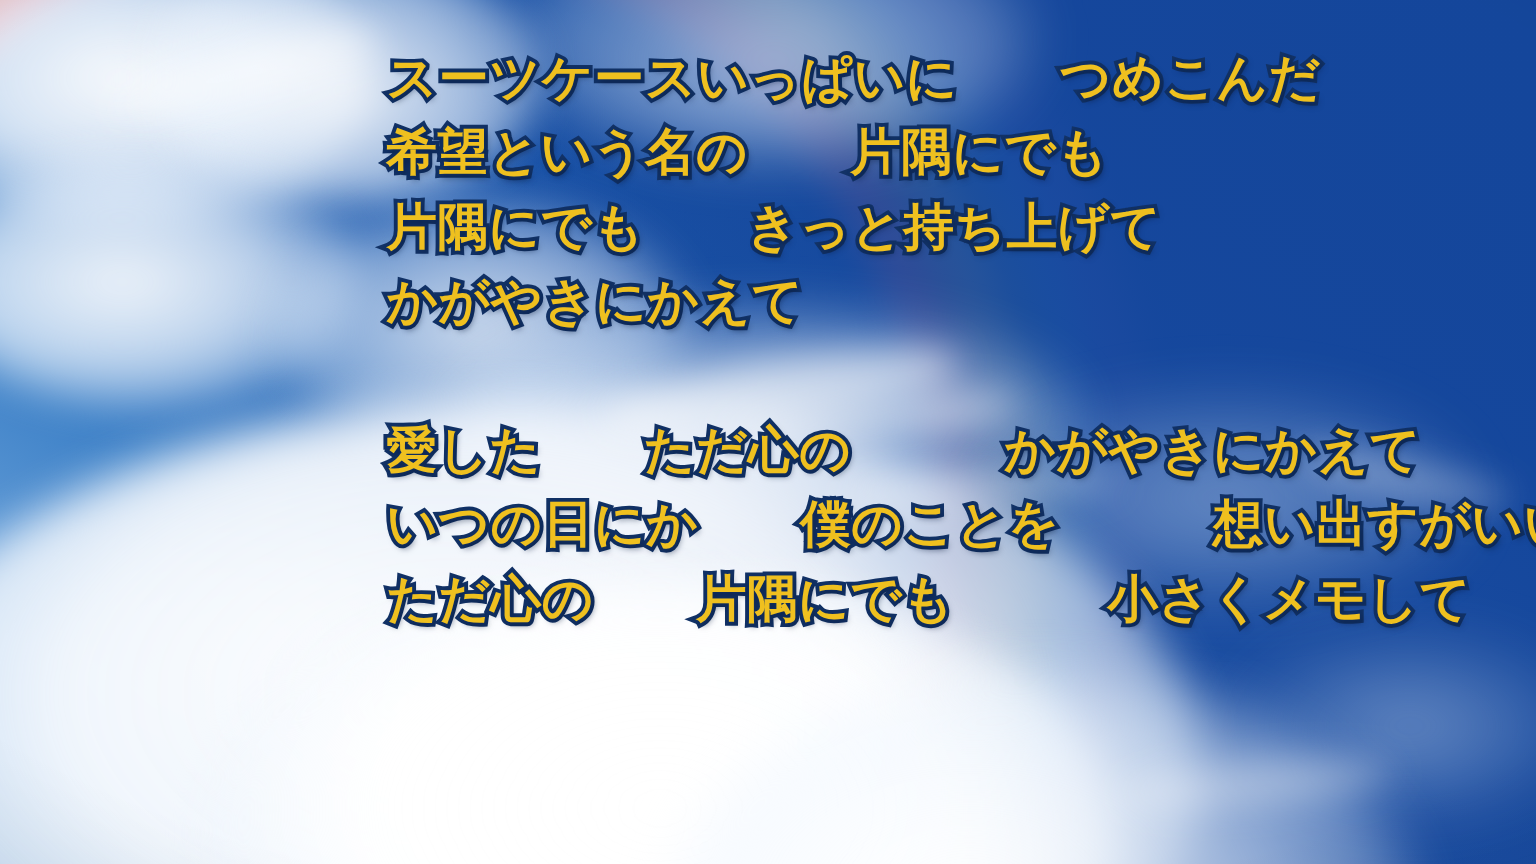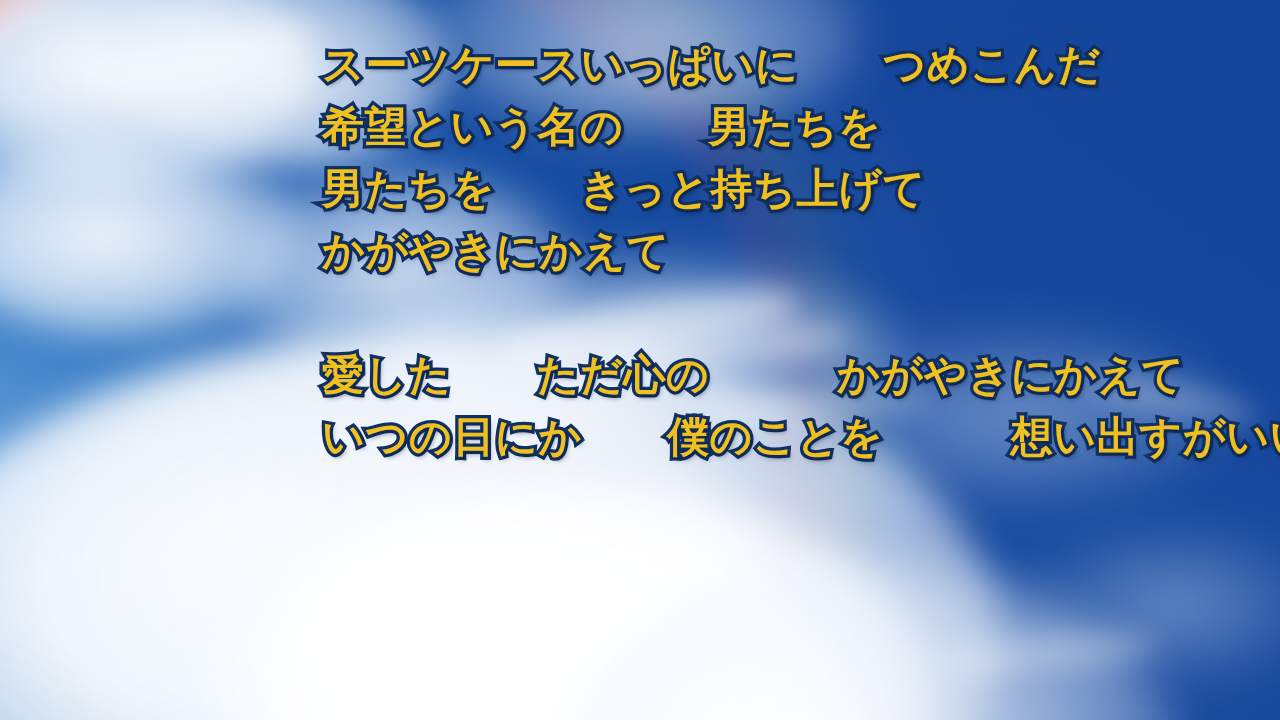--- a/index.html
+++ b/index.html
@@ -187,21 +187,22 @@
     <div class="wisp w2"></div>
     <div class="wisp w3"></div>
     <div class="wisp w4"></div>
     <div class="wisp w5"></div>
   </div>
 
   <div class="vignette"></div>
 
   <div id="lyrics">
     <div class="lyric-line">スーツケースいっぱいに　　つめこんだ</div>
-    <div class="lyric-line">希望という名の　　男たちを</div>
-    <div class="lyric-line">男たちを　　きっと持ち上げて</div>
+    <div class="lyric-line">希望という名の　　片隅にでも</div>
+    <div class="lyric-line">片隅にでも　　きっと持ち上げて</div>
     <div class="lyric-line">かがやきにかえて</div>
     <div class="lyric-line blank"></div>
     <div class="lyric-line">愛した　　ただ心の　　　かがやきにかえて</div>
     <div class="lyric-line">いつの日にか　　僕のことを　　　想い出すがいい</div>
+    <div class="lyric-line">ただ心の　　片隅にでも　　　小さくメモして</div>
   </div>
 
 </div>
 
 </body></html>

